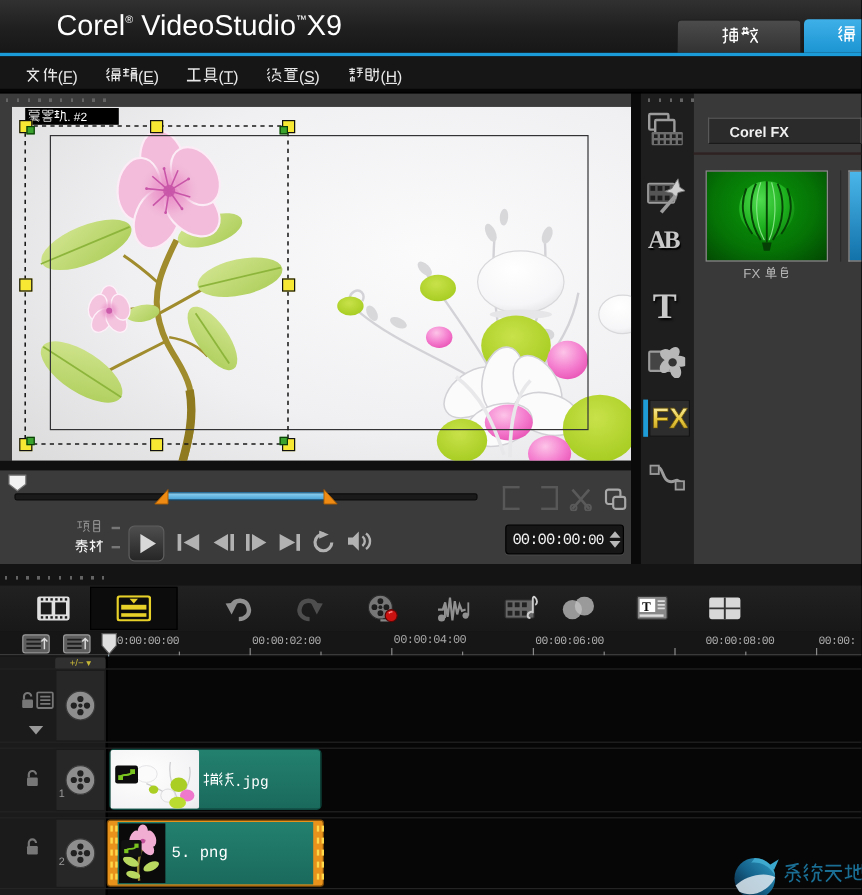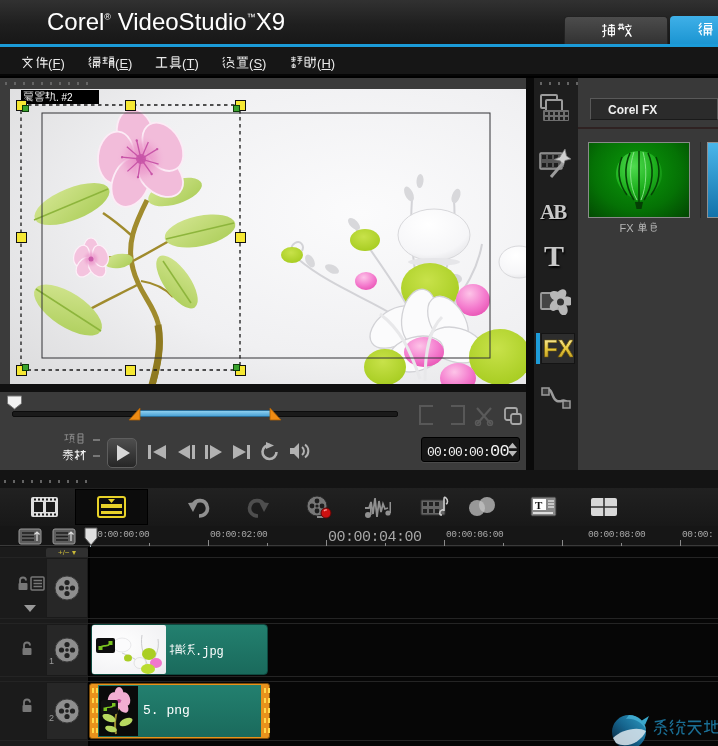--- a/index.html
+++ b/index.html
@@ -359,21 +359,21 @@
 <svg class="abs" style="left:260px;top:442px" width="20" height="20" viewBox="0 0 20 20">
  <path d="M16.5 10 A7 7 0 1 1 10 3" fill="none" stroke="#b2b2b2" stroke-width="2.6"></path>
  <path d="M6 0 L14 3.5 L6 7 Z" fill="#b2b2b2"></path>
   </svg>
 <svg class="abs" style="left:288px;top:441px" width="22" height="20" viewBox="0 0 22 20">
  <path d="M2 7 H6 L11 2 V18 L6 13 H2 Z" fill="#b2b2b2"></path>
  <path d="M14 6 A5 5 0 0 1 14 14 M17 3.5 A8 8 0 0 1 17 16.5" fill="none" stroke="#b2b2b2" stroke-width="2"></path>
   </svg>
 
 <div class="abs" style="left:421px;top:437px;width:99px;height:25px;background:#161616;border:1px solid #000;border-radius:3px;box-shadow:0 1px 0 #4a4a4a"></div>
-<div class="abs" style="left:427px;top:442px;font-family:'Liberation Mono',monospace;font-size:13px;color:#f2f2f2;letter-spacing:-0.8px">00:00:00:<span style="font-size:17px">00</span></div>
+<div class="abs" style="left:427px;top:442px;font-family:'Liberation Mono',monospace;font-size:13px;color:#f2f2f2;letter-spacing:-0.8px">00:00:00:<span style="font-size:12px">00</span></div>
 <svg class="abs" style="left:507px;top:442px" width="11" height="15" viewBox="0 0 12 15">
  <path d="M6 0 L11 6 H1 Z" fill="#b8b8b8"></path>
     <path d="M6 15 L1 9 H11 Z" fill="#b8b8b8"></path>
   </svg>
 
 <div class="abs" style="left:526px;top:78px;width:8px;height:392px;background:#0a0a0a"></div>
 <div class="abs" style="left:534px;top:78px;width:44px;height:392px;background:#1e1e1e"></div>
 <div class="abs" style="left:578px;top:78px;width:140px;height:392px;background:#393939"></div>
 <div class="grip" style="left:540px;top:82px;width:42px"></div>
 <div class="abs" style="left:590px;top:98px;width:128px;height:22px;background:#2b2b2b;border:1px solid #595959;border-bottom-color:#1a1a1a;color:#f0f0f0;font-weight:bold;font-size:12px;padding:4px 0 0 17px">Corel FX</div>
@@ -402,21 +402,21 @@
       <rect x="3" y="8" width="4" height="4"></rect>
       <rect x="9" y="8" width="4" height="4"></rect>
       <rect x="15" y="8" width="4" height="4"></rect>
       <rect x="3" y="16" width="4" height="4"></rect>
       <rect x="9" y="16" width="4" height="4"></rect>
       <rect x="15" y="16" width="4" height="4"></rect>
     </g>
  <path d="M22 8 L26 2 L27.5 9 L32 12 L26 13.5 L24 20 L21.5 14 L15 12.5 L21 10 Z" fill="#cfcfcf" stroke="#777" stroke-width="0.8"></path>
  <path d="M24 16 L12 30" stroke="#9c9c9c" stroke-width="3"></path>
   </svg>
-<div class="abs" style="left:540px;top:200px;width:32px;height:26px;color:#c8c8c8;font-weight:bold;font-size:21px;font-family:'Liberation Serif',serif;text-shadow:1px 1px 1px #000;letter-spacing:-2px">AB</div>
+<div class="abs" style="left:540px;top:188px;width:32px;height:26px;color:#c8c8c8;font-weight:bold;font-size:21px;font-family:'Liberation Serif',serif;text-shadow:1px 1px 1px #000;letter-spacing:-2px">AB</div>
 <div class="abs" style="left:544px;top:239px;width:30px;height:30px;color:#c8c8c8;font-weight:bold;font-size:30px;font-family:'Liberation Serif',serif;text-shadow:1px 2px 2px #000">T</div>
 <svg class="abs" style="left:540px;top:288px" width="31" height="27" viewBox="0 0 31 27">
  <rect x="1" y="5" width="20" height="16" rx="1" fill="#444" stroke="#9c9c9c" stroke-width="1.8"></rect>
  <g fill="#b8b8b8">
       <ellipse cx="21" cy="7" rx="4.5" ry="6.5" transform="rotate(40 21 7)"></ellipse>
       <ellipse cx="27" cy="13" rx="4.5" ry="6.5" transform="rotate(100 27 13)"></ellipse>
       <ellipse cx="23" cy="21" rx="4.5" ry="6.5" transform="rotate(165 23 21)"></ellipse>
       <ellipse cx="15" cy="17" rx="4.5" ry="6.5" transform="rotate(215 15 17)"></ellipse>
       <ellipse cx="16" cy="8" rx="4.5" ry="6.5" transform="rotate(300 16 8)"></ellipse>
     </g>
@@ -564,21 +564,21 @@
   </svg>
 <svg class="abs" style="left:52px;top:528px" width="27" height="17" viewBox="0 0 27 17">
  <rect x="1" y="1" width="22" height="15" rx="2" fill="#5e5e5e" stroke="#999" stroke-width="1"></rect>
  <g stroke="#1e1e1e" stroke-width="1.6">
       <path d="M4 5 H16 M4 8.5 H16 M4 12 H16"></path>
     </g>
  <path d="M19 4 V13 M16.5 6.5 L19 4 L21.5 6.5" stroke="#ddd" stroke-width="1.2" fill="none"></path>
   </svg>
 <div class="abs" style="left:92px;top:529px;font-size:9.5px;color:#a8a8a8;font-family:'Liberation Mono',monospace;letter-spacing:-0.5px">00:00:00:00</div>
 <div class="abs" style="left:210px;top:529px;font-size:9.5px;color:#a8a8a8;font-family:'Liberation Mono',monospace;letter-spacing:-0.5px">00:00:02:00</div>
-<div class="abs" style="left:328px;top:529px;font-size:15px;color:#a8a8a8;font-family:'Liberation Mono',monospace;letter-spacing:-0.5px">00:00:04:00</div>
+<div class="abs" style="left:328px;top:529px;font-size:10px;color:#a8a8a8;font-family:'Liberation Mono',monospace;letter-spacing:-0.5px">00:00:04:00</div>
 <div class="abs" style="left:446px;top:529px;font-size:9.5px;color:#a8a8a8;font-family:'Liberation Mono',monospace;letter-spacing:-0.5px">00:00:06:00</div>
 <div class="abs" style="left:588px;top:529px;font-size:9.5px;color:#a8a8a8;font-family:'Liberation Mono',monospace;letter-spacing:-0.5px">00:00:08:00</div>
 <div class="abs" style="left:682px;top:529px;font-size:9.5px;color:#a8a8a8;font-family:'Liberation Mono',monospace;letter-spacing:-0.5px">00:00:</div>
 <div class="abs" style="left:90px;top:540px;width:1px;height:6px;background:#8a8a8a"></div>
 <div class="abs" style="left:149px;top:543px;width:1px;height:3px;background:#8a8a8a"></div>
 <div class="abs" style="left:208px;top:540px;width:1px;height:6px;background:#8a8a8a"></div>
 <div class="abs" style="left:267px;top:543px;width:1px;height:3px;background:#8a8a8a"></div>
 <div class="abs" style="left:326px;top:540px;width:1px;height:6px;background:#8a8a8a"></div>
 <div class="abs" style="left:385px;top:543px;width:1px;height:3px;background:#8a8a8a"></div>
 <div class="abs" style="left:444px;top:540px;width:1px;height:6px;background:#8a8a8a"></div>

